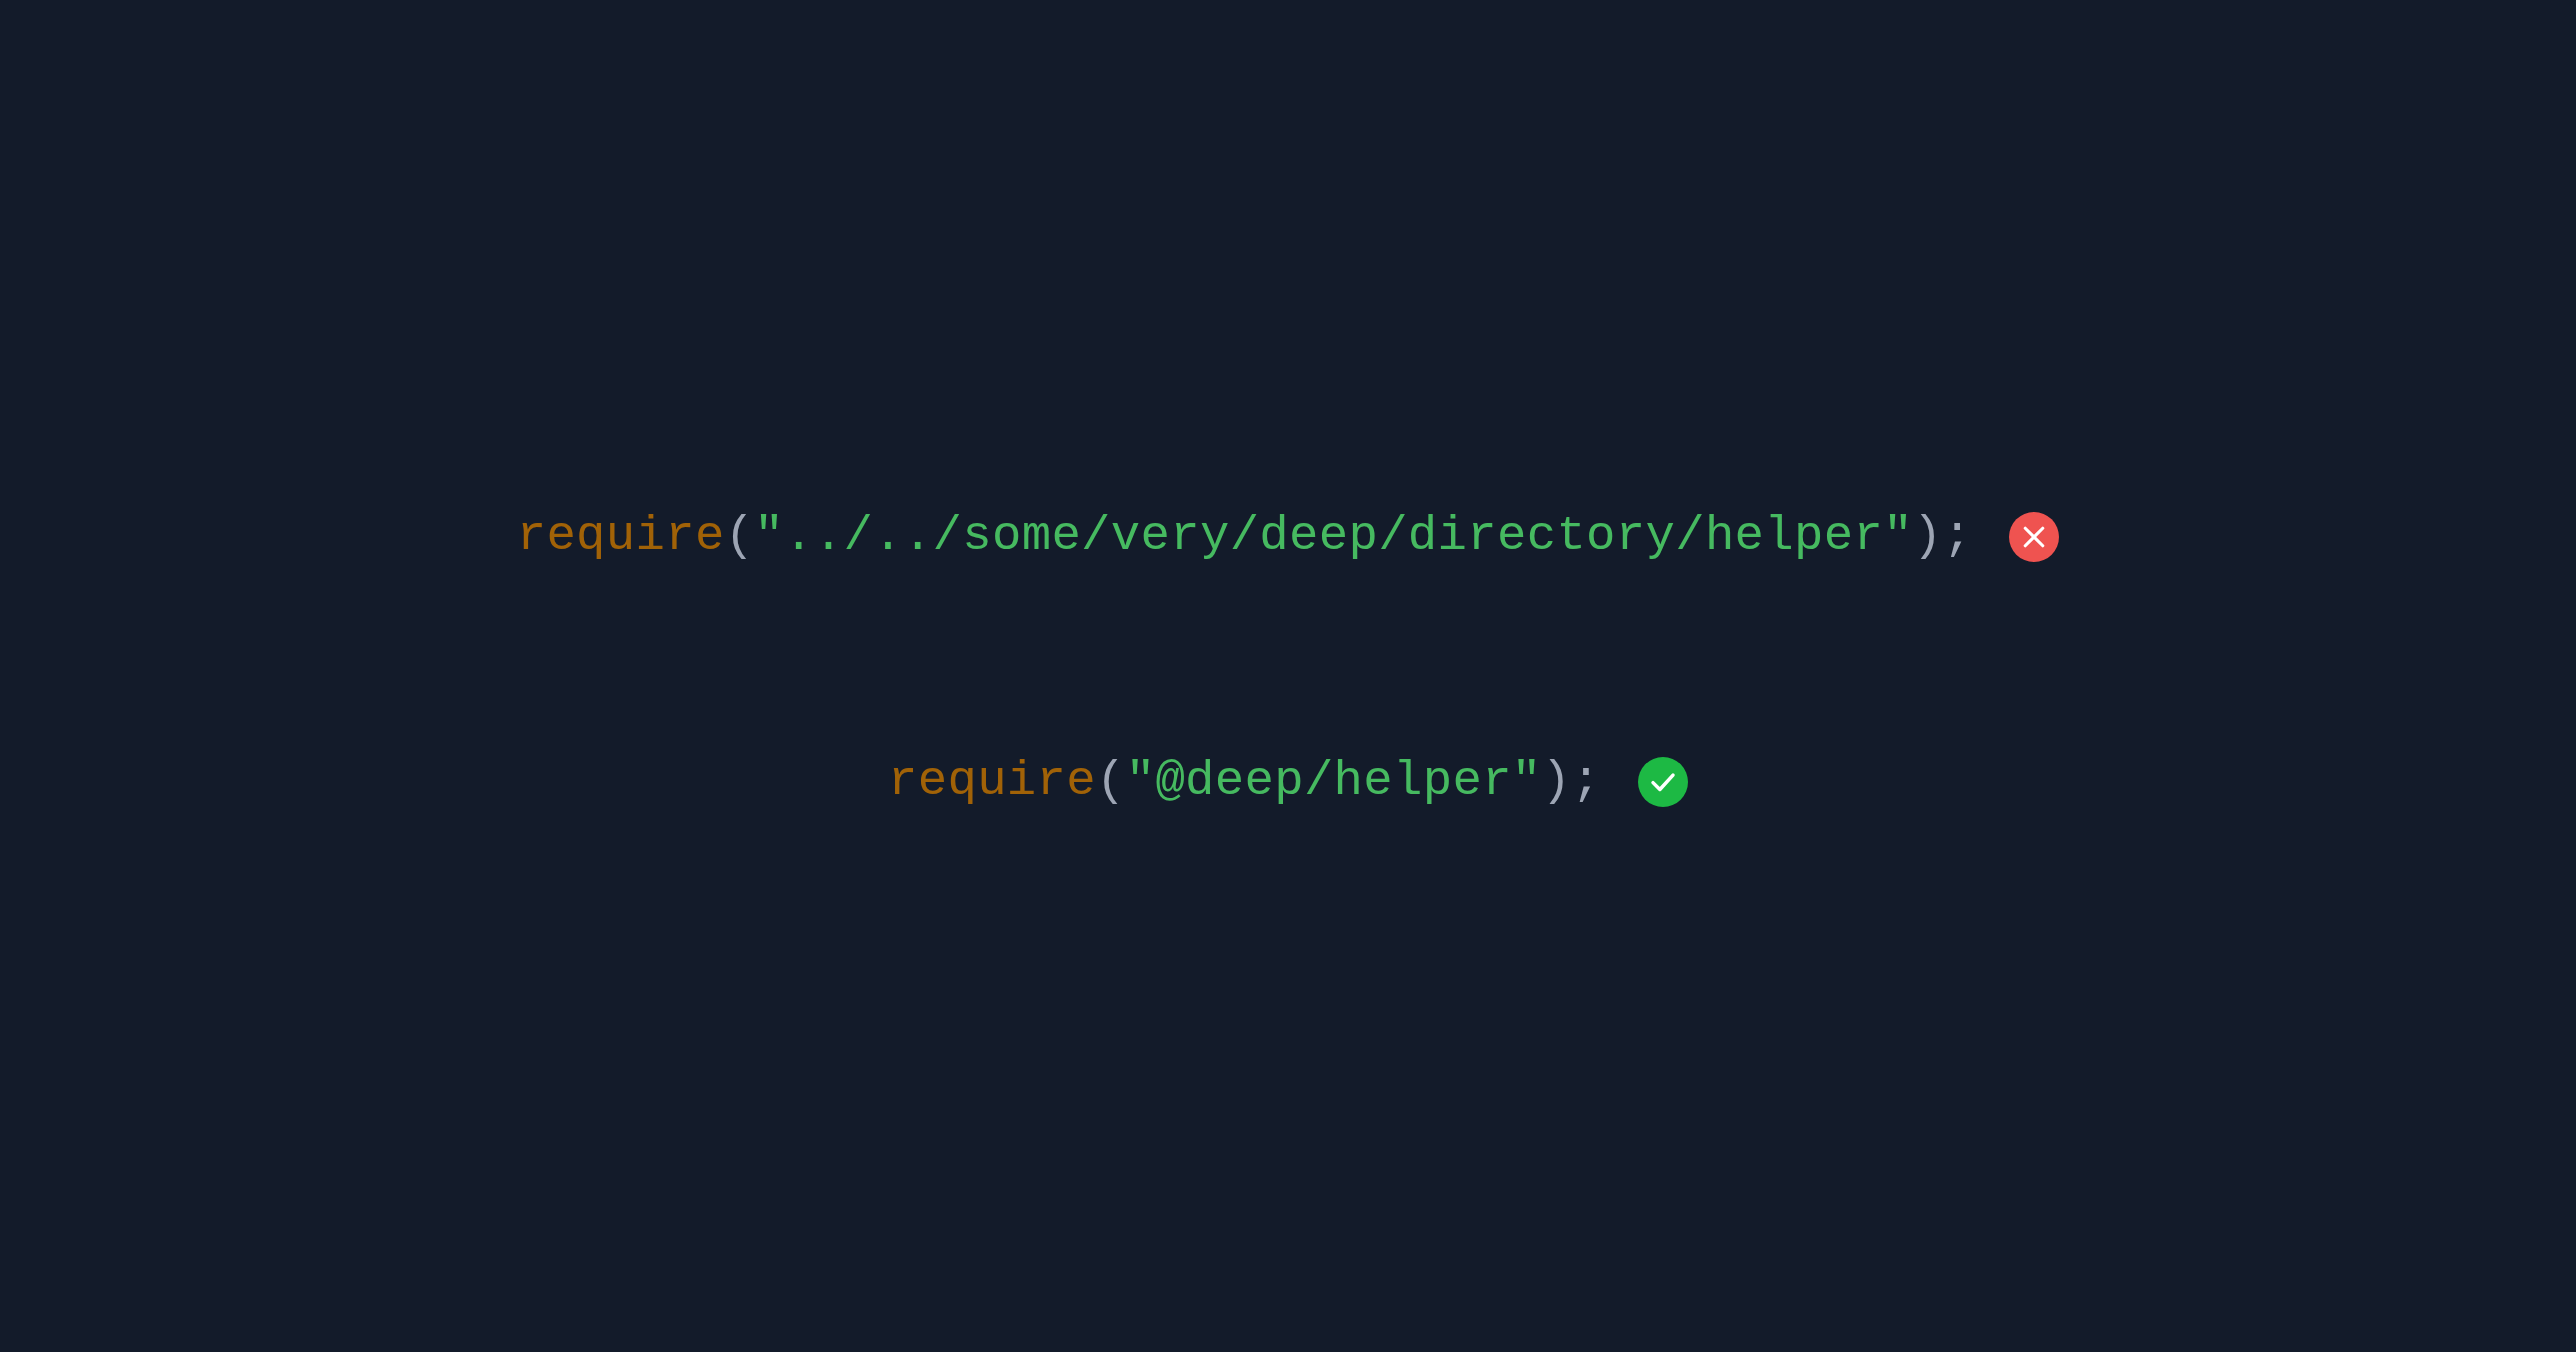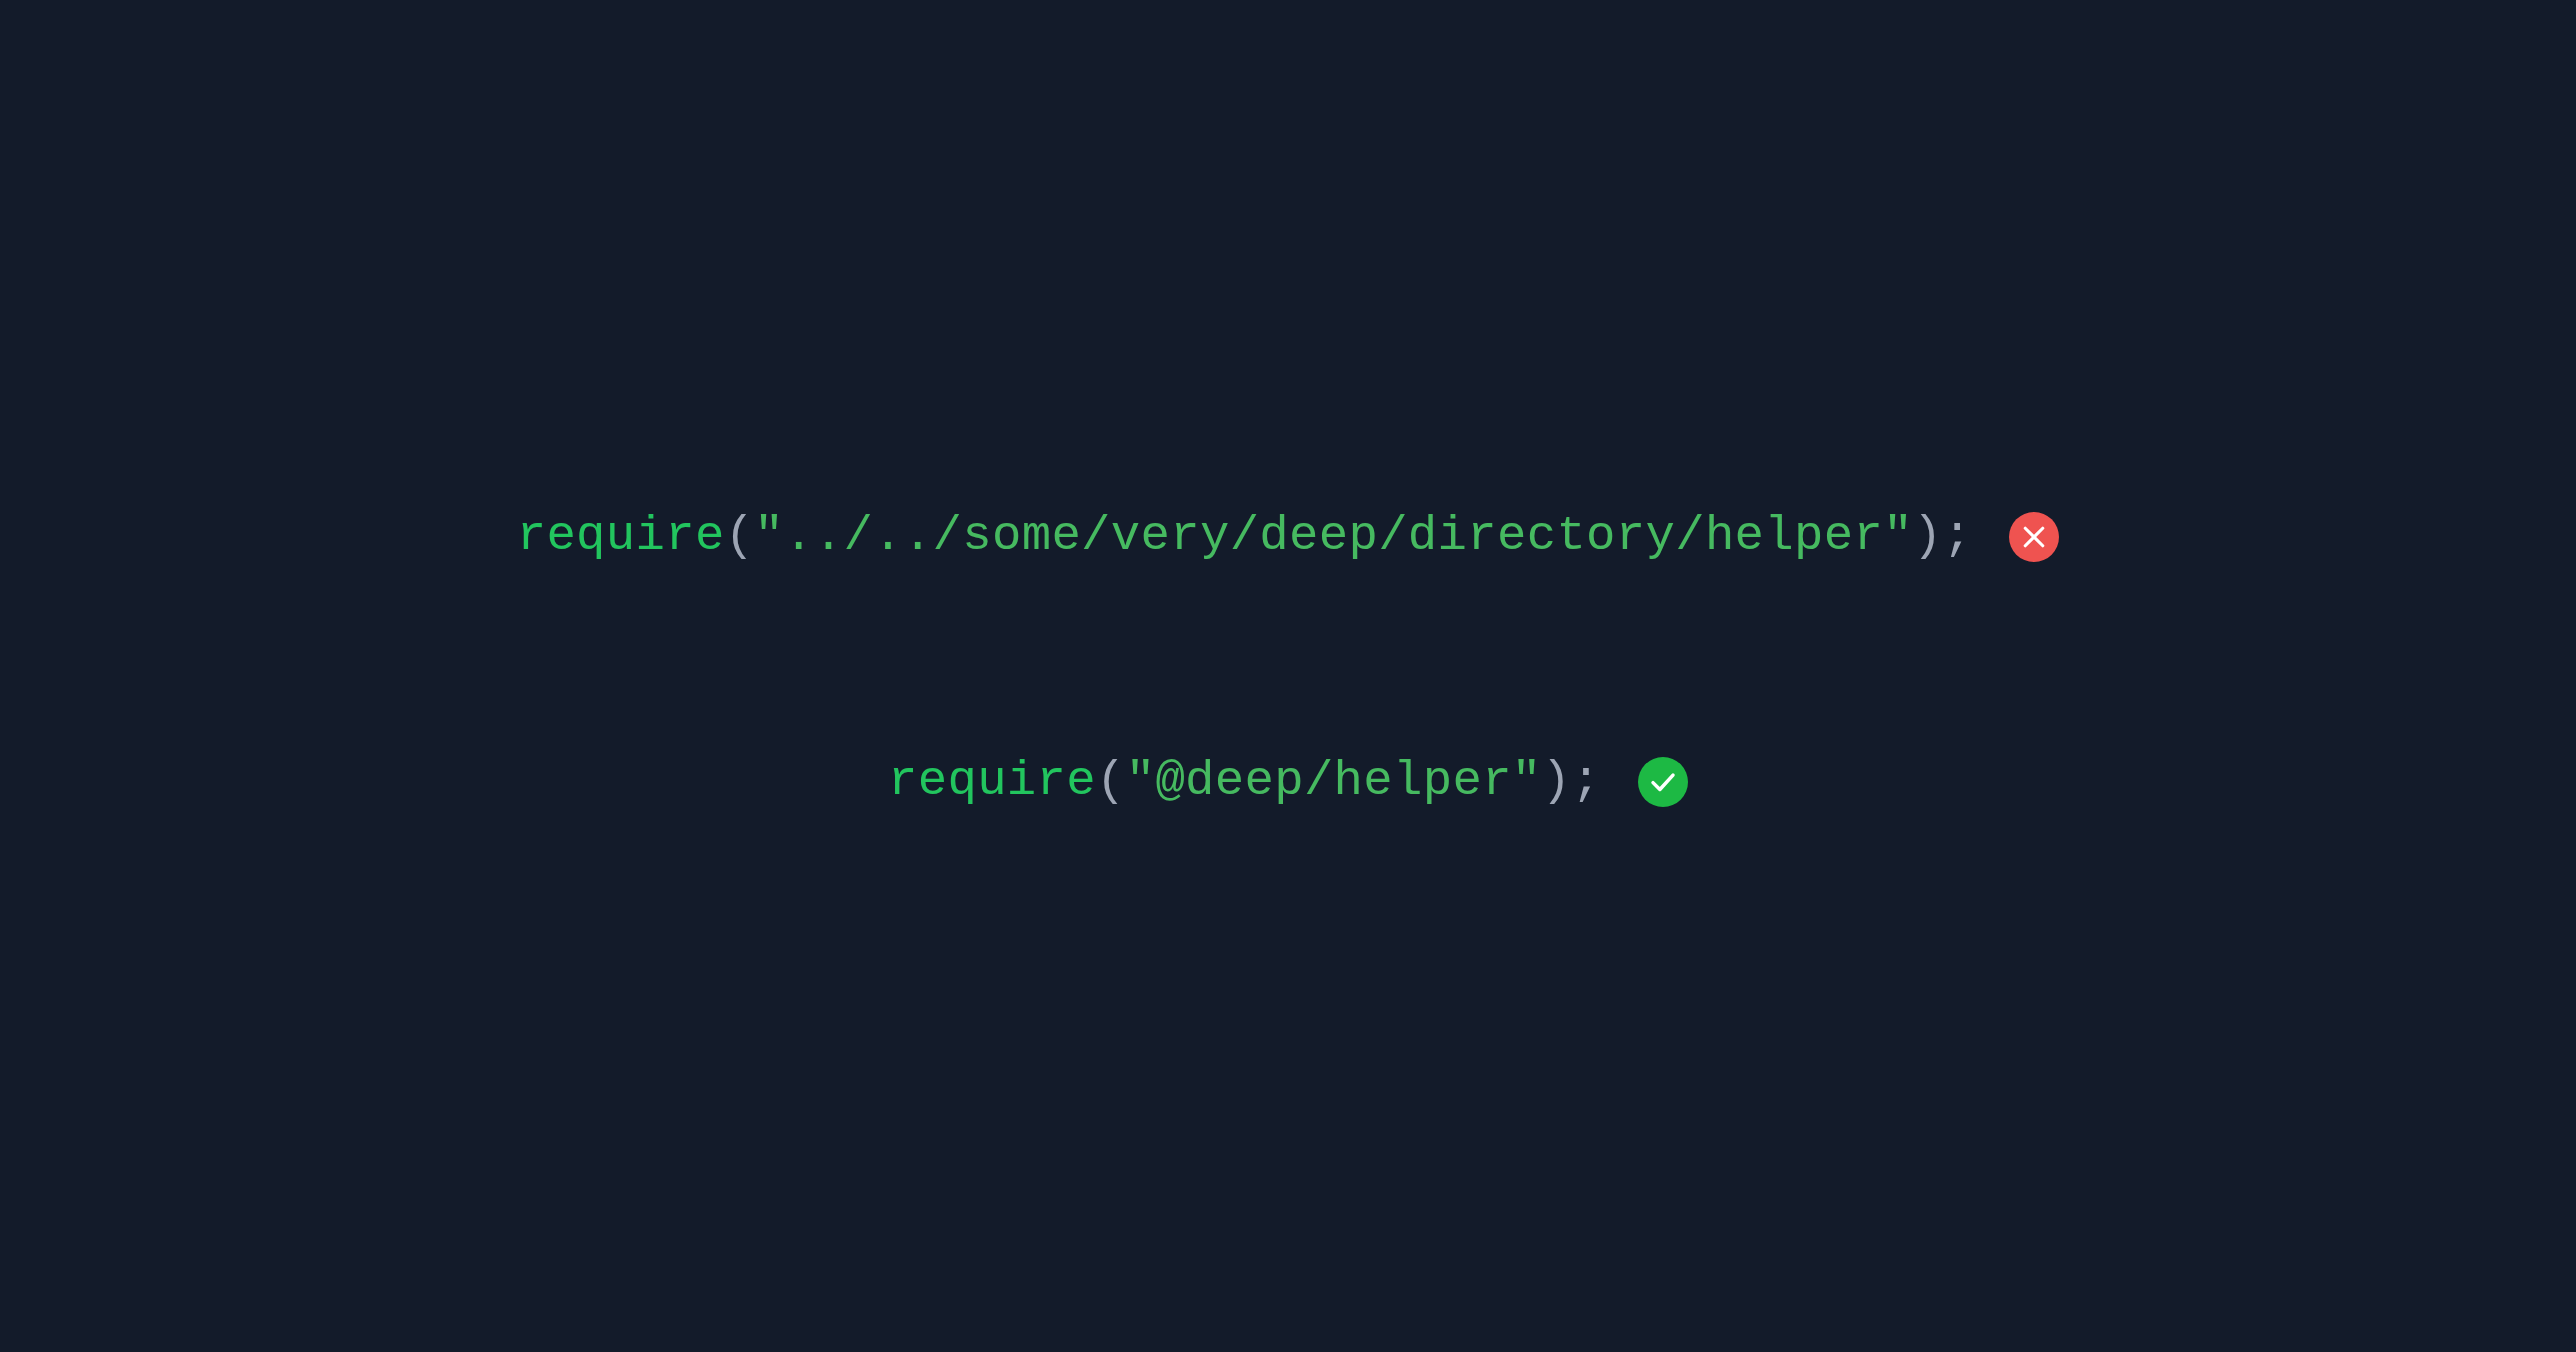--- a/index.html
+++ b/index.html
@@ -33,21 +33,21 @@
       gap: 37px;
     }
 
     .code-text {
       font-size: 49px;
       letter-spacing: 0.3px;
       line-height: 1;
     }
 
     .keyword {
-      color: #22c55e;
+      color: #a16207;
     }
 
     .paren {
       color: #9da5b4;
     }
 
     .string {
       color: #46ba60;
     }
 

